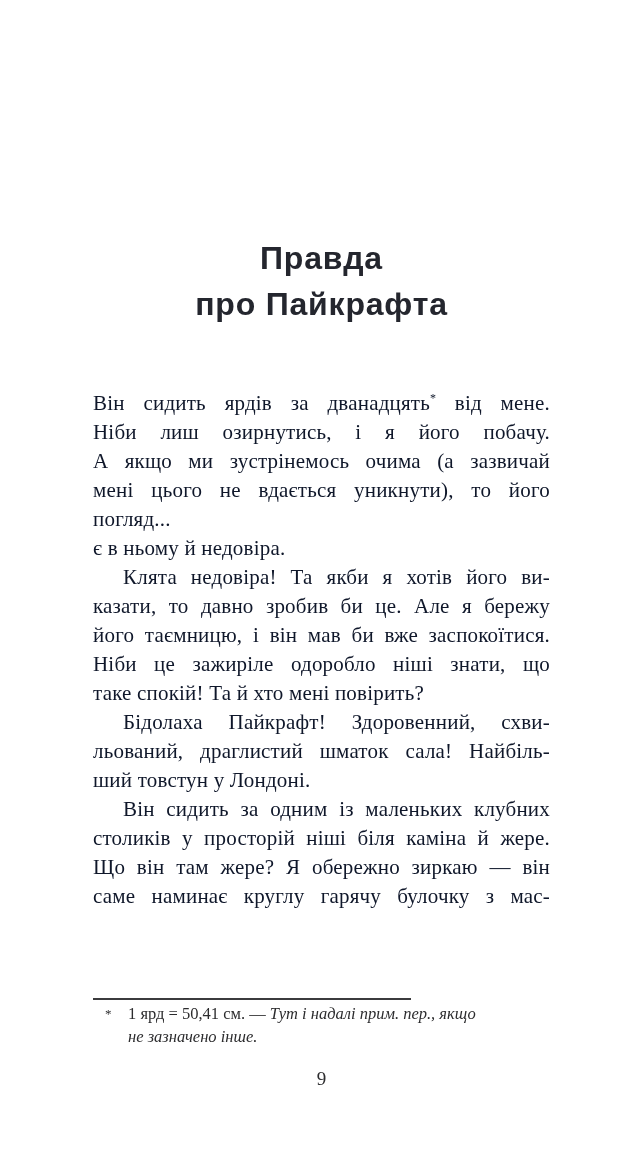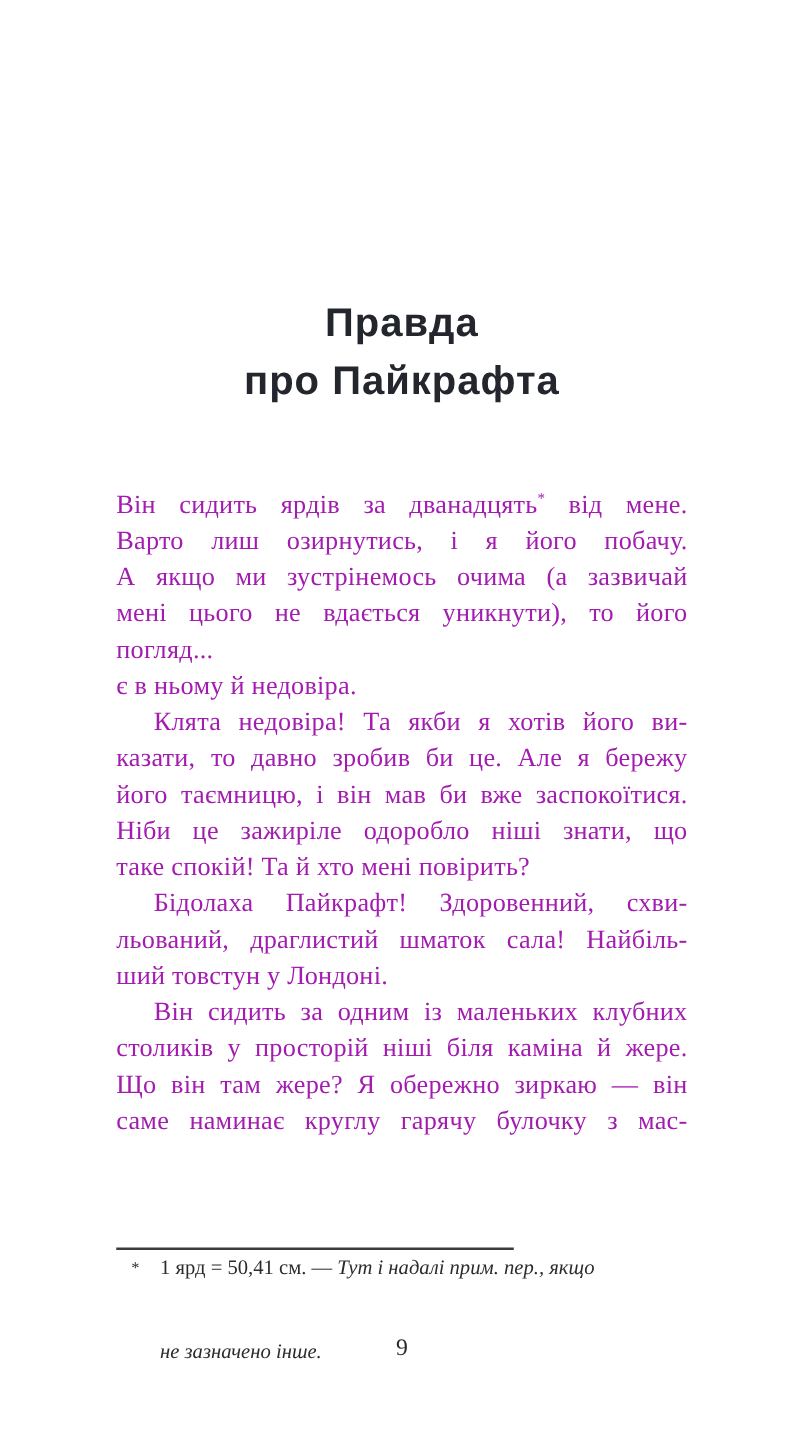--- a/index.html
+++ b/index.html
@@ -32,21 +32,21 @@
   .title-line { display: block; }
   .body-text {
     position: absolute;
     top: 389px;
     left: 93px;
     width: 457px;
     font-family: "Liberation Serif", serif;
     font-size: 21px;
     line-height: 29px;
     letter-spacing: 0.2px;
-    color: #a21caf;
+    color: #0f172a;
   }
   .line {
     text-align: justify;
     text-align-last: justify;
     white-space: normal;
   }
   .line.p-end { text-align-last: left; }
   .line.indent { text-indent: 30px; }
   .fn-ref {
     font-size: 12px;
@@ -73,21 +73,21 @@
     font-size: 16.5px;
     line-height: 23px;
     color: #2c2c2e;
   }
   .fn-marker {
     position: absolute;
     left: 12px;
     top: 0px;
     font-size: 13px;
   }
-  .fn-italic, .footnote em { font-style: italic; margin-top: 44px; }
+  .fn-italic, .footnote em { font-style: italic; }
   .page-number {
     position: absolute;
     top: 1066px;
     left: 93px;
     width: 457px;
     text-align: center;
     font-family: "Liberation Serif", serif;
     font-size: 19px;
     line-height: 26px;
     color: #2c2c2e;
@@ -99,21 +99,21 @@
 <div class="page">
 
   <h1 class="chapter-title">
     <span class="title-line">Правда</span>
     <span class="title-line">про Пайкрафта</span>
   </h1>
 
   <div class="body-text">
 
     <div class="line"><span>Він сидить ярдів за дванадцять</span><sup class="fn-ref">*</sup><span> від мене.</span></div>
-    <div class="line">Варто лиш озирнутись, і я його побачу.</div>
+    <div class="line">Ніби лиш озирнутись, і я його побачу.</div>
     <div class="line">А якщо ми зустрінемось очима (а зазвичай</div>
     <div class="line">мені цього не вдається уникнути), то його</div>
     <div class="line p-end">погляд...</div>
 
     <div class="line p-end">є в ньому й недовіра.</div>
 
     <div class="line indent">Клята недовіра! Та якби я хотів його ви-</div>
     <div class="line">казати, то давно зробив би це. Але я бережу</div>
     <div class="line">його таємницю, і він мав би вже заспокоїтися.</div>
     <div class="line">Ніби це зажиріле одоробло ніші знати, що</div>

